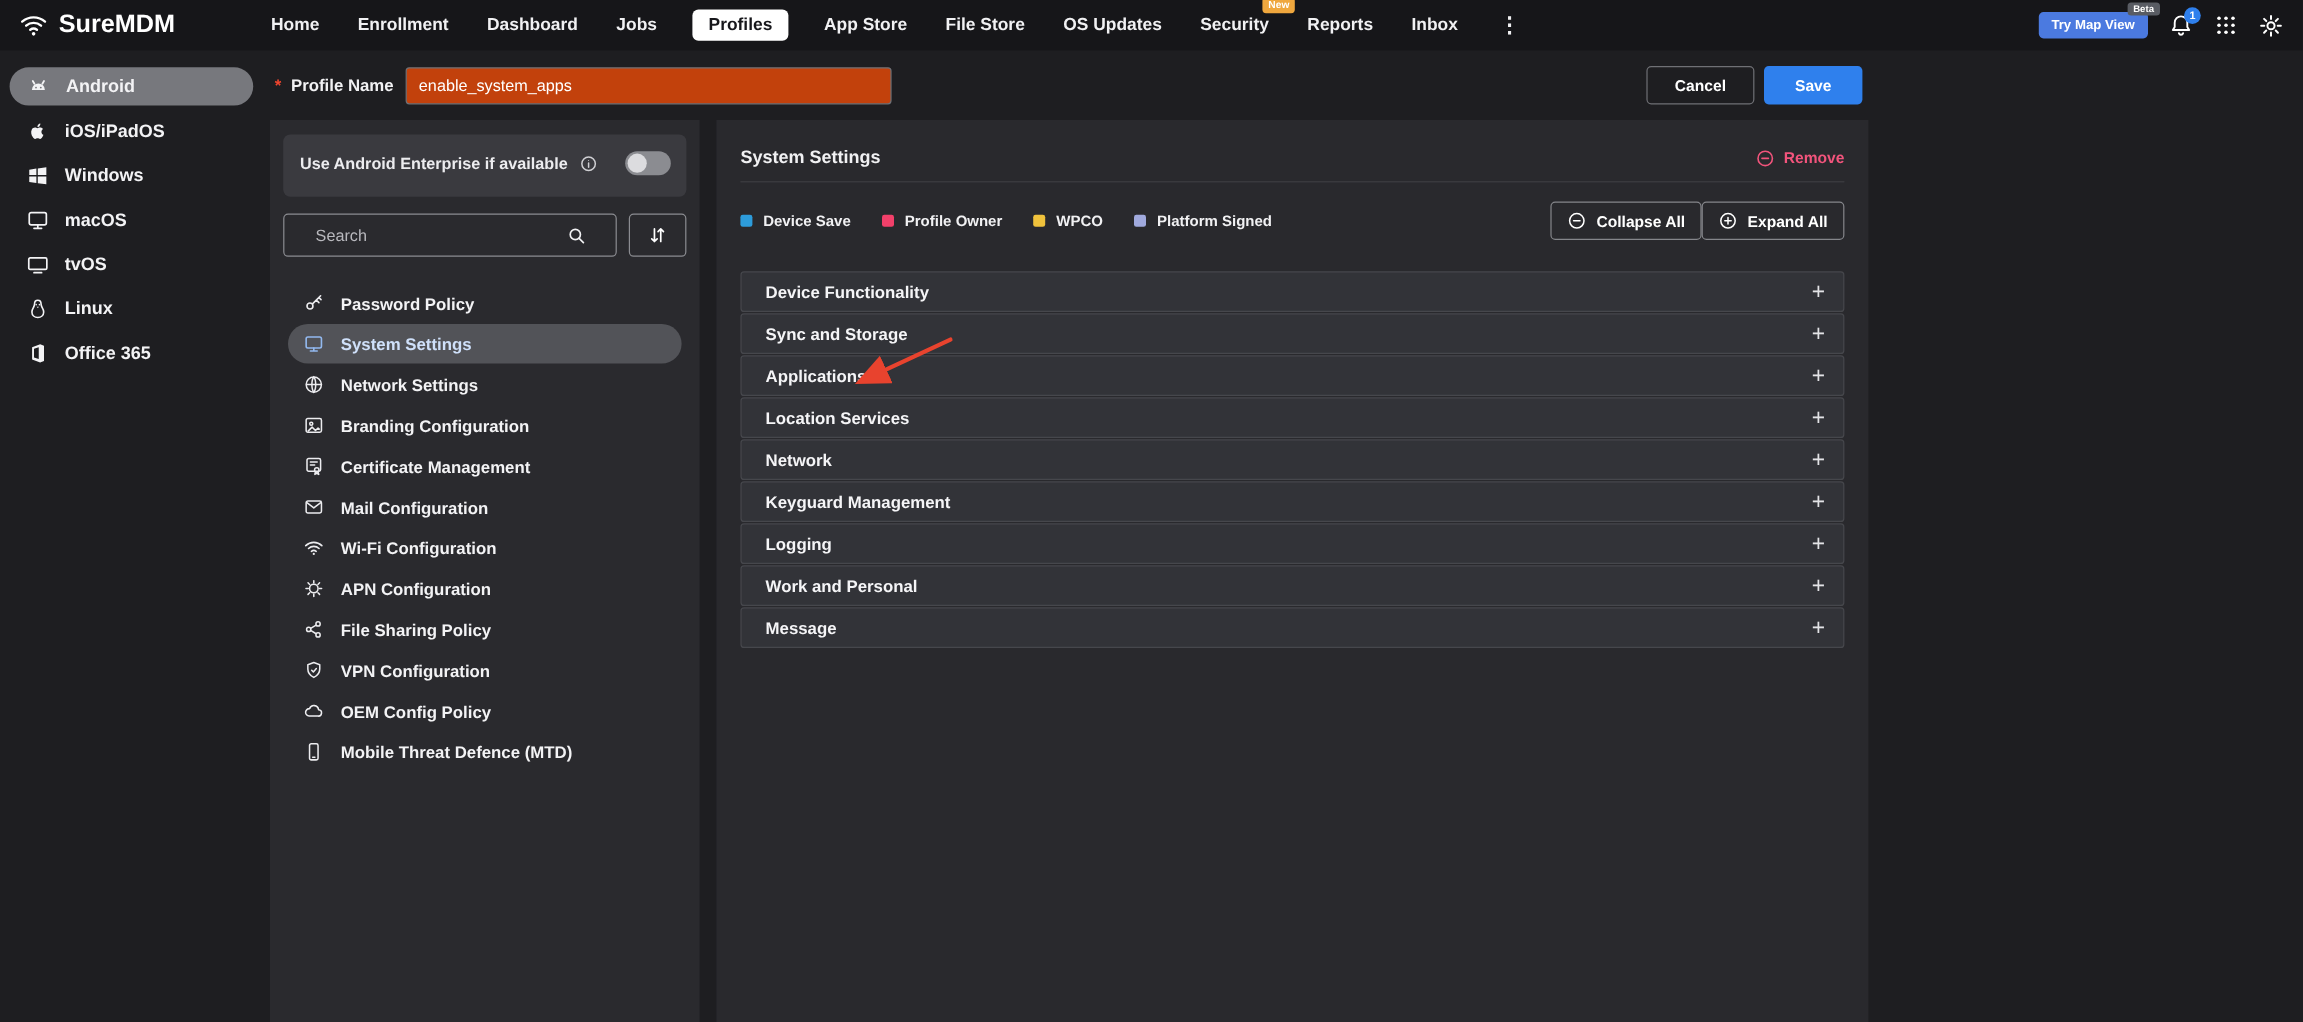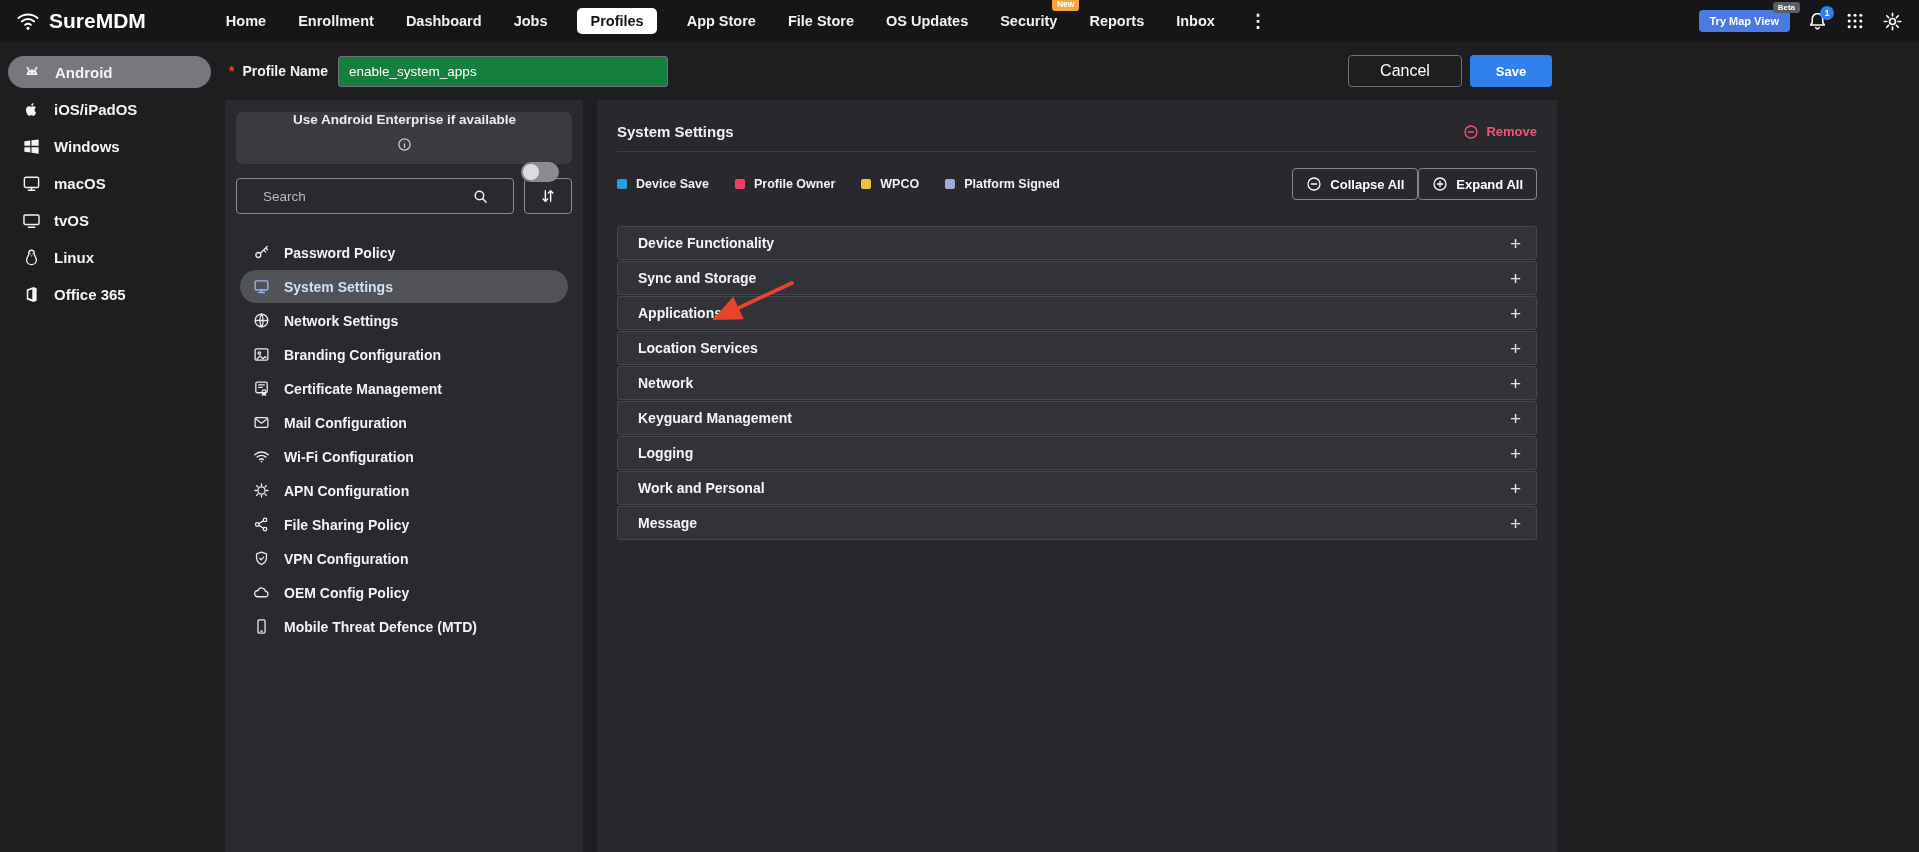--- a/index.html
+++ b/index.html
@@ -53,37 +53,37 @@
   .os-item.selected { background:#77787d; }
   .os-item .ic { color:#f3f3f5; }
 
   .main { width:1332px; display:flex; flex-direction:column; flex:none; }
 
   
   .profile-header { height:58px; display:flex; align-items:center; gap:8px; padding:0 5px 0 4px; }
   .req-mark { color:#f0452e; font-size:14px; font-weight:700; }
   .profile-label { font-size:14px; font-weight:600; margin-right:2px; }
   .profile-input {
-    width:330px; height:31px; background:#15803d; border:1px solid #6f7075; border-radius:3px;
+    width:405px; height:31px; background:#c2410c; border:1px solid #6f7075; border-radius:3px;
     color:#fff; padding:0 10px; font-size:13.5px; font-family:inherit; outline:none;
   }
   .hdr-spacer { flex:1; }
   .btn-cancel {
-    width:114px; height:32px; background:transparent; border:1px solid #6f7075;
-    border-radius:4px; color:#fff; font-size:16px; font-weight:400;
+    width:90px; height:32px; background:transparent; border:1px solid #6f7075;
+    border-radius:4px; color:#fff; font-size:13px; font-weight:700;
   }
   .btn-save { width:82px; height:32px; border:none; border-radius:4px; color:#fff; font-size:13px; font-weight:600; }
 
   
   .content-row { display:flex; gap:14px; flex:1; min-height:0; }
 
   .policy-panel { width:358px; flex:none; background:#2a2a2e; padding:12px 11px; }
   .enterprise-box {
     background:#3a3a3f; border-radius:6px; height:52px; display:flex; align-items:center;
-    gap:10px; padding:0 13px 4px 14px; font-size:13.5px; font-weight:600; color:#ececef;flex-direction:column;
+    gap:10px; padding:0 13px 4px 14px; font-size:13.5px; font-weight:600; color:#ececef;
   }
   .info-ic { color:#cfcfd3; cursor:pointer; flex:none; }
   .toggle { width:38px; height:20px; background:#8b8c91; border-radius:10px; position:relative; margin-left:auto; cursor:pointer; flex:none; }
   .toggle-knob { position:absolute; left:2px; top:2px; width:16px; height:16px; border-radius:50%; background:#dcdcdf; }
 
   .search-row { display:flex; gap:10px; margin-top:14px; }
   .search-box {
     flex:1; display:flex; align-items:center; border:1px solid #8b8c91; border-radius:4px;
     height:36px; padding:0 24px; background:transparent;
   }

